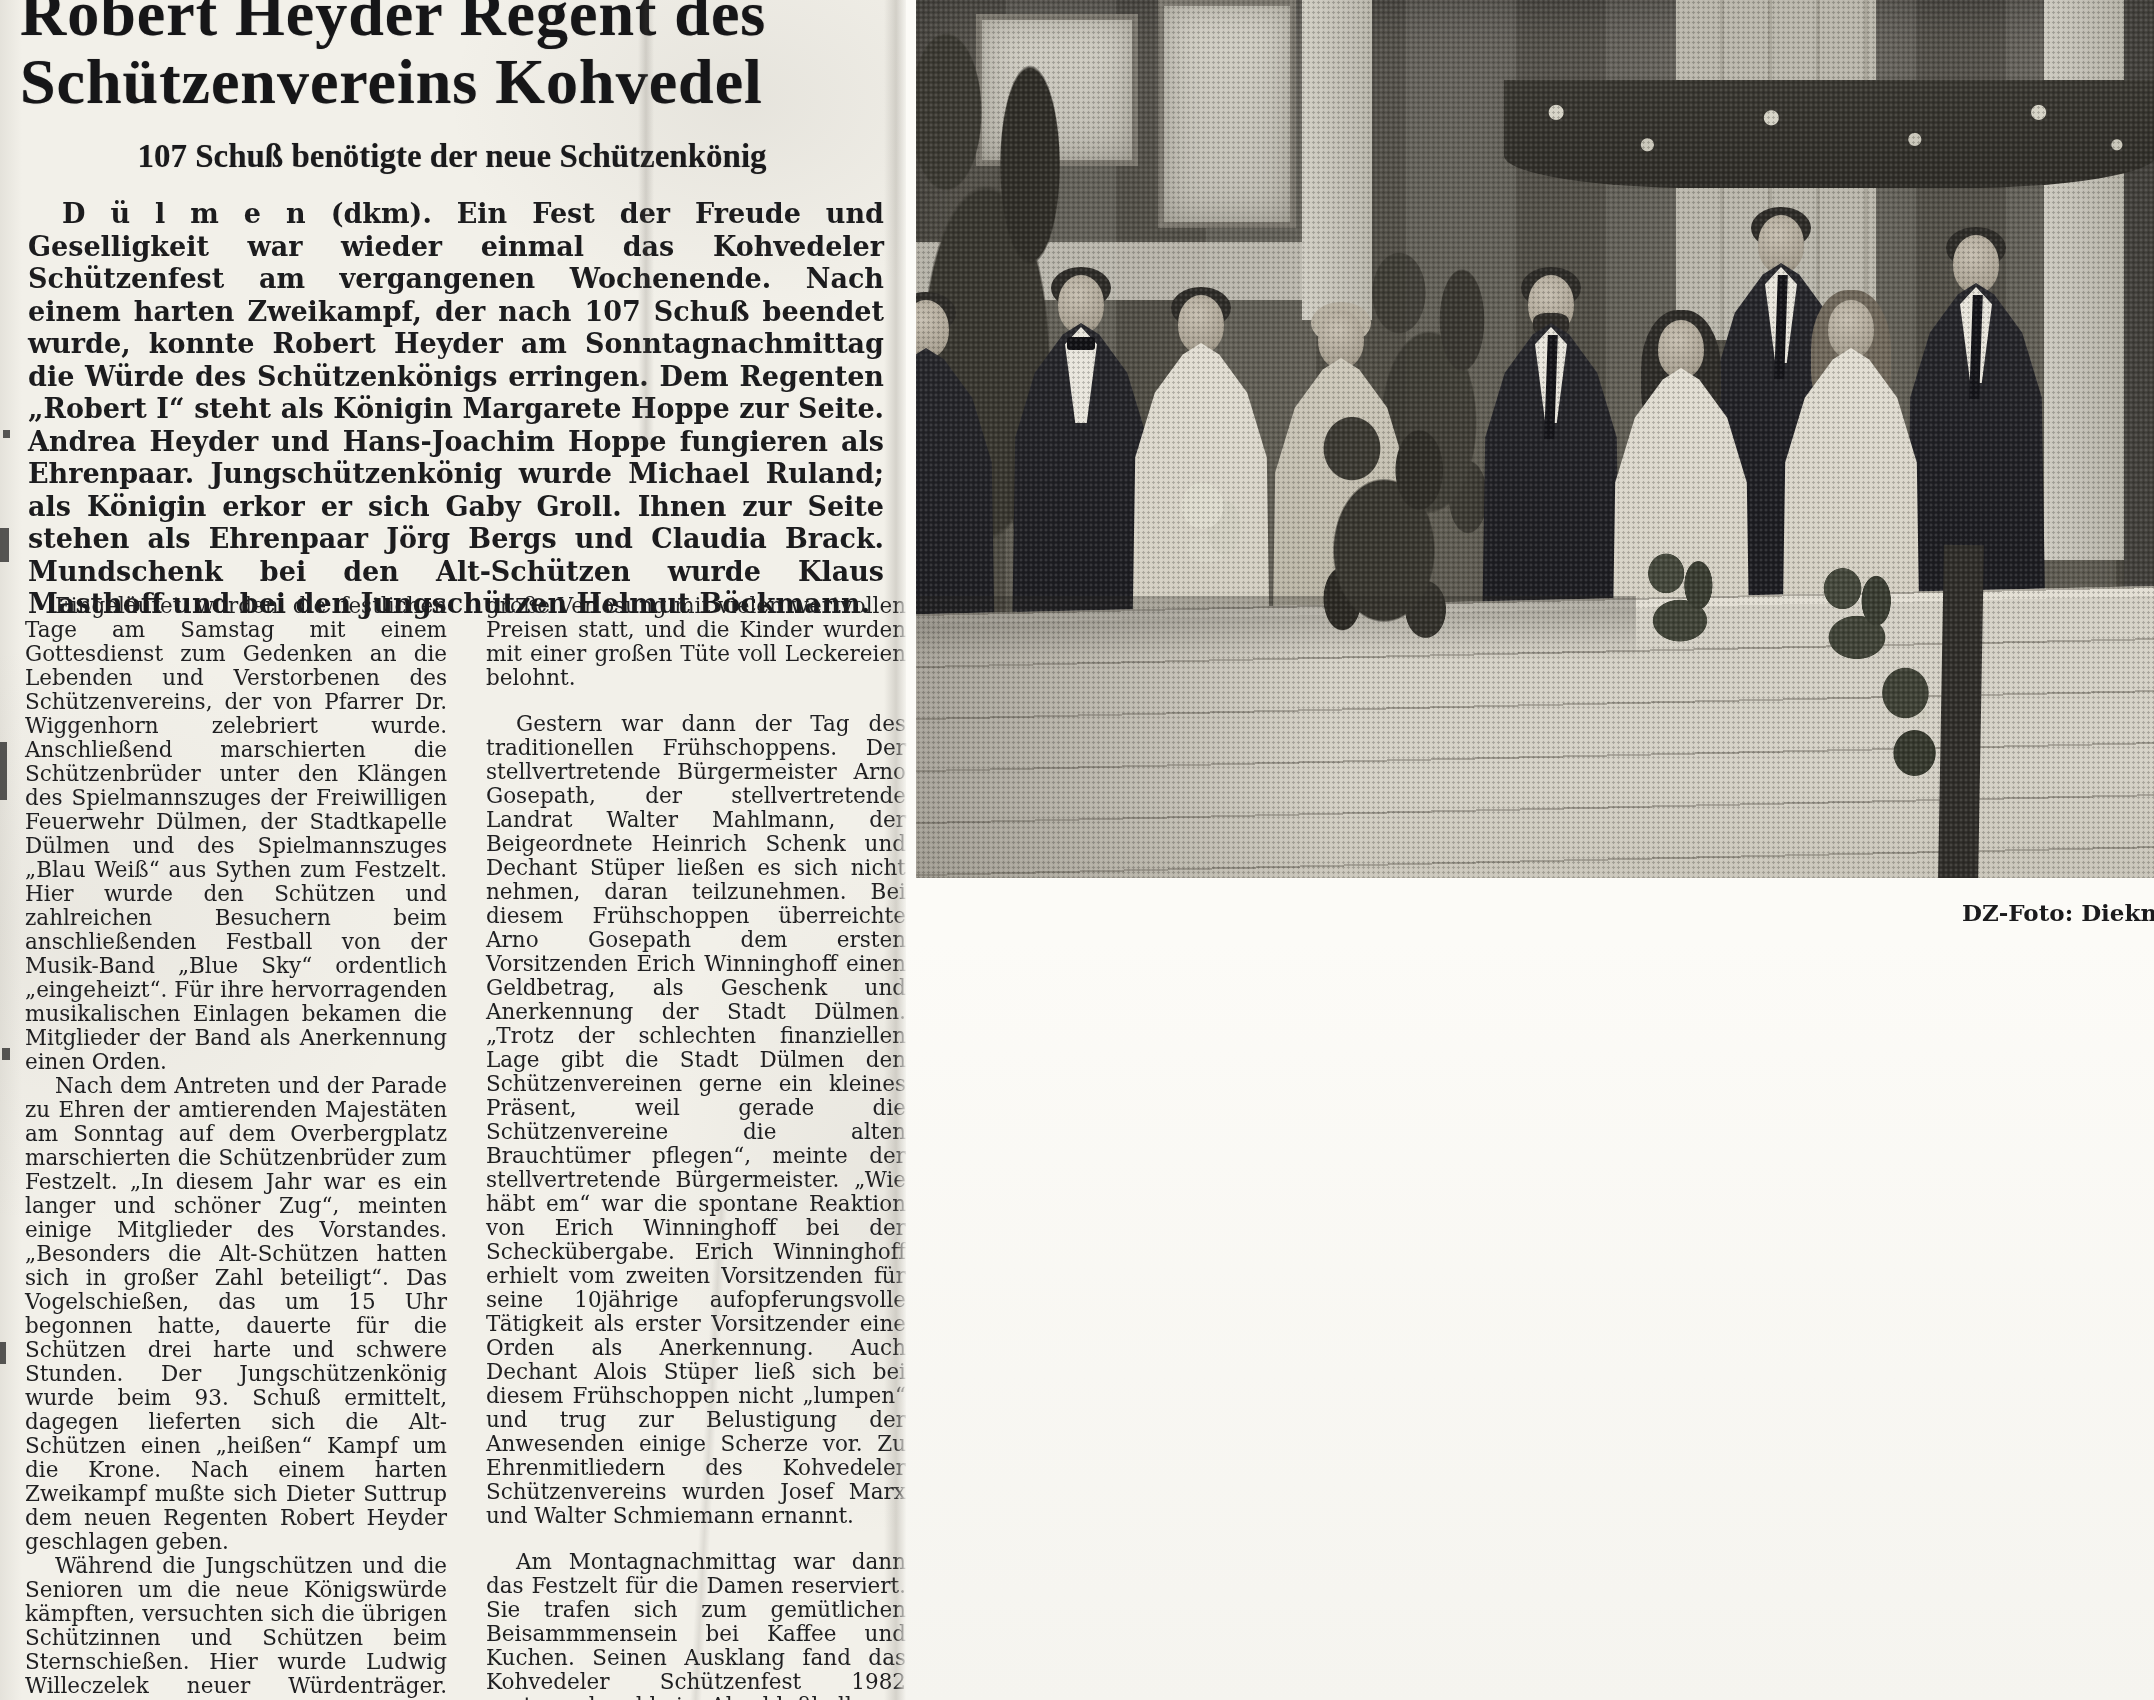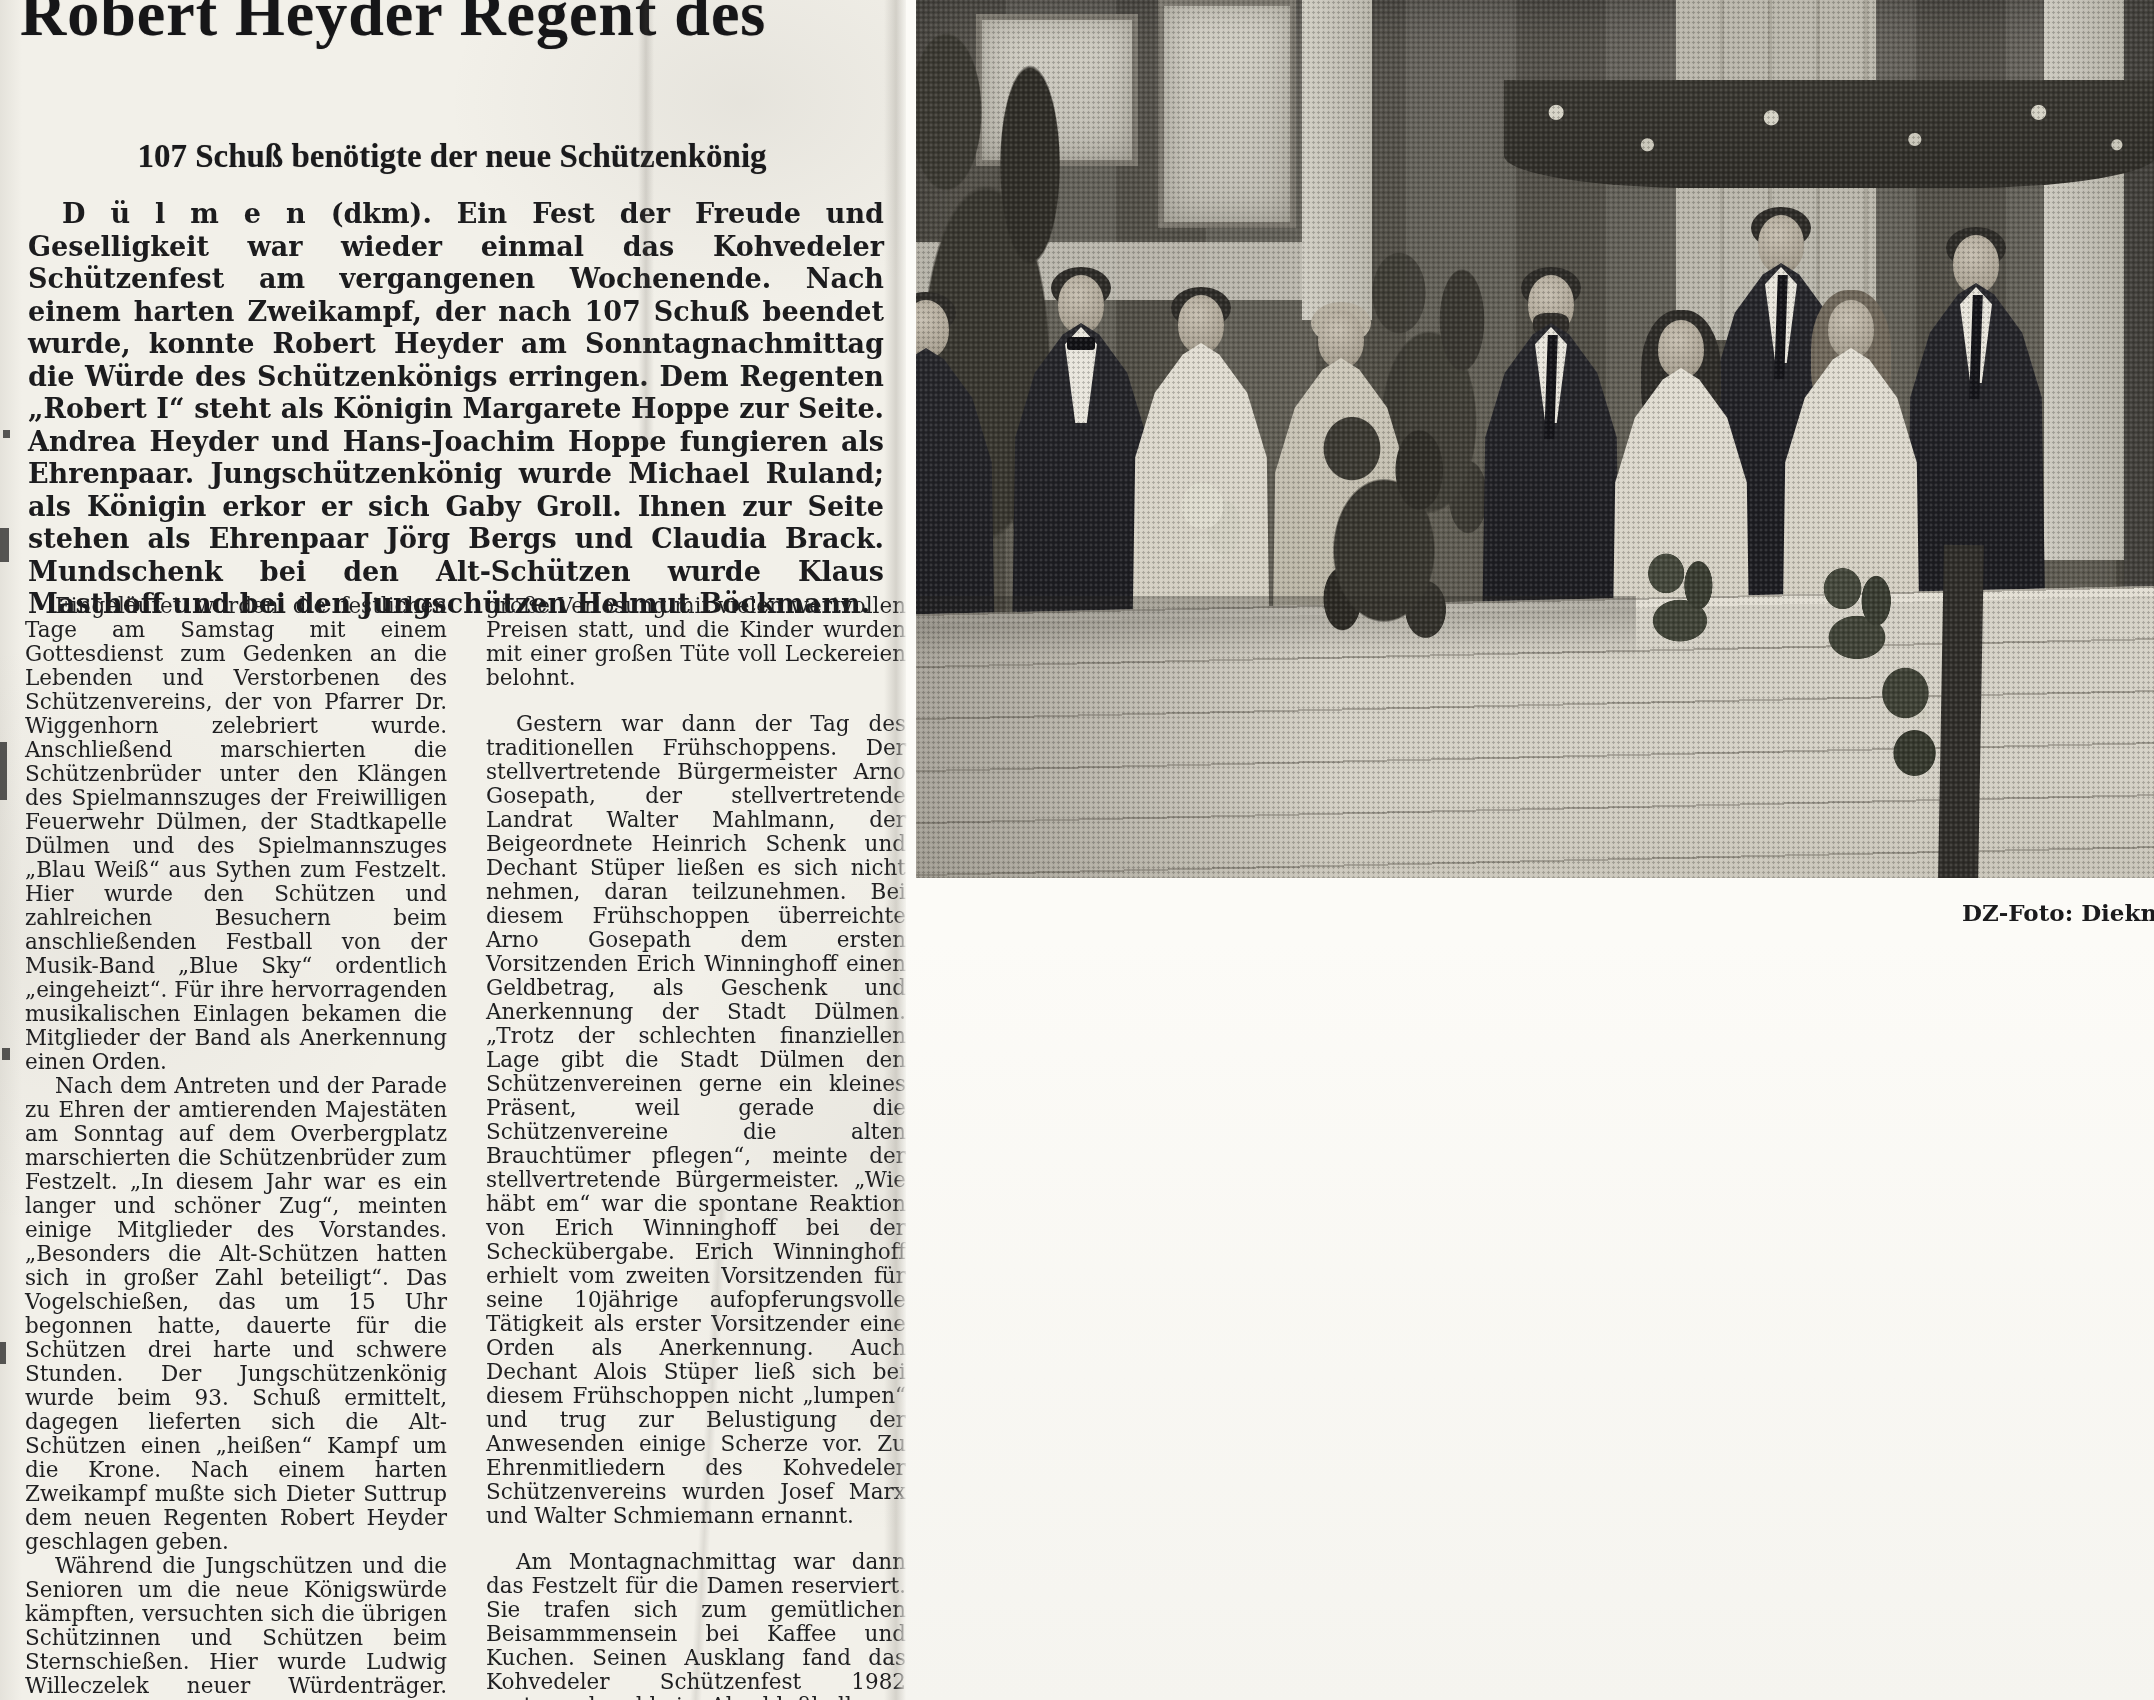--- a/index.html
+++ b/index.html
@@ -146,20 +146,21 @@
     background:linear-gradient(180deg,#fcfbf7,#f5f4ef);}
 </style>
 </head>
 <body>
 
 <div class="page">
 
   <div class="clipping">
     <div class="headline">
       <div>Robert Heyder Regent des</div>
+      <div>Schützenvereins Kohvedel</div>
     </div>
     <div class="subhead">107 Schuß benötigte der neue Schützenkönig</div>
     <div class="lead">D ü l m e n  (dkm). Ein Fest der Freude und Geselligkeit war wieder einmal das Kohvedeler Schützenfest am vergangenen Wochenende. Nach einem harten Zweikampf, der nach 107 Schuß beendet wurde, konnte Robert Heyder am Sonntagnachmittag die Würde des Schützenkönigs erringen. Dem Regenten „Robert I“ steht als Königin Margarete Hoppe zur Seite. Andrea Heyder und Hans-Joachim Hoppe fungieren als Ehrenpaar. Jungschützenkönig wurde Michael Ruland; als Königin erkor er sich Gaby Groll. Ihnen zur Seite stehen als Ehrenpaar Jörg Bergs und Claudia Brack. Mundschenk bei den Alt-Schützen wurde Klaus Masthoff und bei den Jungschützen Helmut Böckmann.</div>
 
     <div class="bodycol col1">
       <p>Eingeläutet wurden die festlichen Tage am Samstag mit einem Gottesdienst zum Gedenken an die Lebenden und Verstorbenen des Schützenvereins, der von Pfarrer Dr. Wiggenhorn zelebriert wurde. Anschließend marschierten die Schützenbrüder unter den Klängen des Spielmannszuges der Freiwilligen Feuerwehr Dülmen, der Stadtkapelle Dülmen und des Spielmannszuges „Blau Weiß“ aus Sythen zum Festzelt. Hier wurde den Schützen und zahlreichen Besuchern beim anschließenden Festball von der Musik-Band „Blue Sky“ ordentlich „eingeheizt“. Für ihre hervorragenden musikalischen Einlagen bekamen die Mitglieder der Band als Anerkennung einen Orden.</p>
       <p>Nach dem Antreten und der Parade zu Ehren der amtierenden Majestäten am Sonntag auf dem Overbergplatz marschierten die Schützenbrüder zum Festzelt. „In diesem Jahr war es ein langer und schöner Zug“, meinten einige Mitglieder des Vorstandes. „Besonders die Alt-Schützen hatten sich in großer Zahl beteiligt“. Das Vogelschießen, das um 15 Uhr begonnen hatte, dauerte für die Schützen drei harte und schwere Stunden. Der Jungschützenkönig wurde beim 93. Schuß ermittelt, dagegen lieferten sich die Alt-Schützen einen „heißen“ Kampf um die Krone. Nach einem harten Zweikampf mußte sich Dieter Suttrup dem neuen Regenten Robert Heyder geschlagen geben.</p>
       <p>Während die Jungschützen und die Senioren um die neue Königswürde kämpften, versuchten sich die übrigen Schützinnen und Schützen beim Sternschießen. Hier wurde Ludwig Willeczelek neuer Würdenträger. Gleichzeitig fand eine</p>
     </div>
     <div class="bodycol col2">

